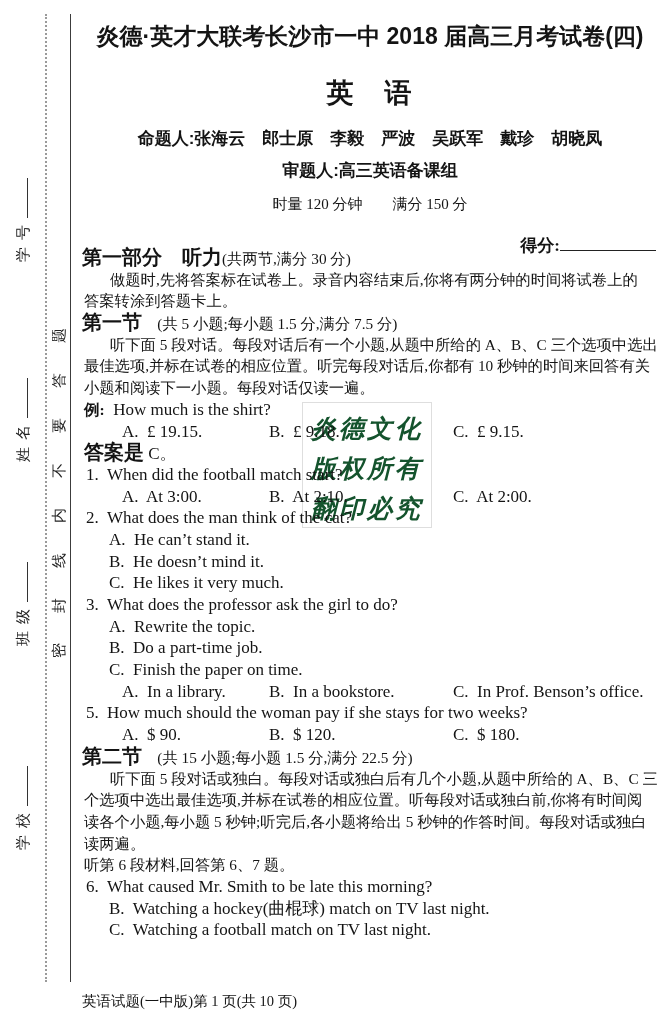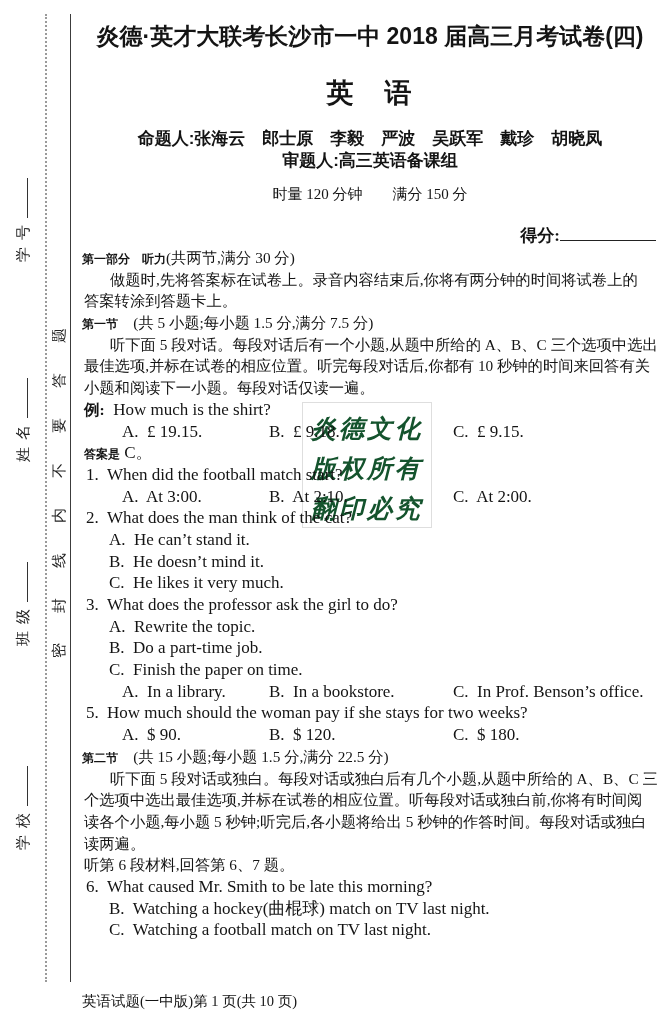--- a/index.html
+++ b/index.html
@@ -25,30 +25,30 @@
     font-weight:bold;font-style:italic;font-size:25px;letter-spacing:3px;padding-top:6px;}
   .watermark div{line-height:40px;height:40px;}
   
   .header{position:absolute;left:82px;top:0;width:576px;text-align:center;z-index:2;}
   .title{margin-top:20px;line-height:32px;font-size:23px;font-weight:bold;
     font-family:Liberation Sans, sans-serif;}
   .subject{margin-top:23px;line-height:36px;font-size:27px;font-weight:bold;
     font-family:"Liberation Sans","DejaVu Sans",sans-serif;letter-spacing:2px;}
   .setters{margin-top:17px;line-height:22px;font-size:17px;font-weight:bold;
     font-family:"Liberation Sans","DejaVu Sans",sans-serif;}
-  .reviewers{margin-top:0;line-height:22px;font-size:17px;font-weight:bold;
+  .reviewers{margin-top:10px;line-height:22px;font-size:17px;font-weight:bold;
     font-family:"Liberation Sans","DejaVu Sans",sans-serif;}
   .duration{margin-top:12px;line-height:20px;font-size:15px;white-space:pre;}
   .score{margin-top:19px;line-height:22px;text-align:right;padding-right:2px;}
   .score-label{font-family:Liberation Serif, serif;font-weight:bold;font-size:17px;}
   .score-line{display:inline-block;width:96px;height:17px;border-bottom:1.4px solid #222;}
   
   .bodytxt{position:absolute;left:82px;top:247px;width:580px;z-index:2;}
   .ln{position:relative;height:21.7px;line-height:21.7px;white-space:pre;font-size:15.3px;}
-  .hb{font-family:Liberation Serif, serif;font-weight:bold;font-size:12px;}
+  .hb{font-family:Liberation Serif, serif;font-weight:bold;font-size:20px;}
   .hdr .r{font-size:15.3px;}
   .pi{padding-left:28px;}
   .pf{padding-left:2px;}
   .exb{font-weight:bold;font-size:15.5px;}
   .en{font-size:17px;}
   .q .qn{display:inline-block;width:21px;padding-left:4px;font-size:17px;}
   .q .qt{font-size:17px;}
   .o1{padding-left:27px;font-size:17px;}
   .opts span{position:absolute;top:0;font-size:17px;}
   .oA{left:40px}.oB{left:187px}.oC{left:371px}

